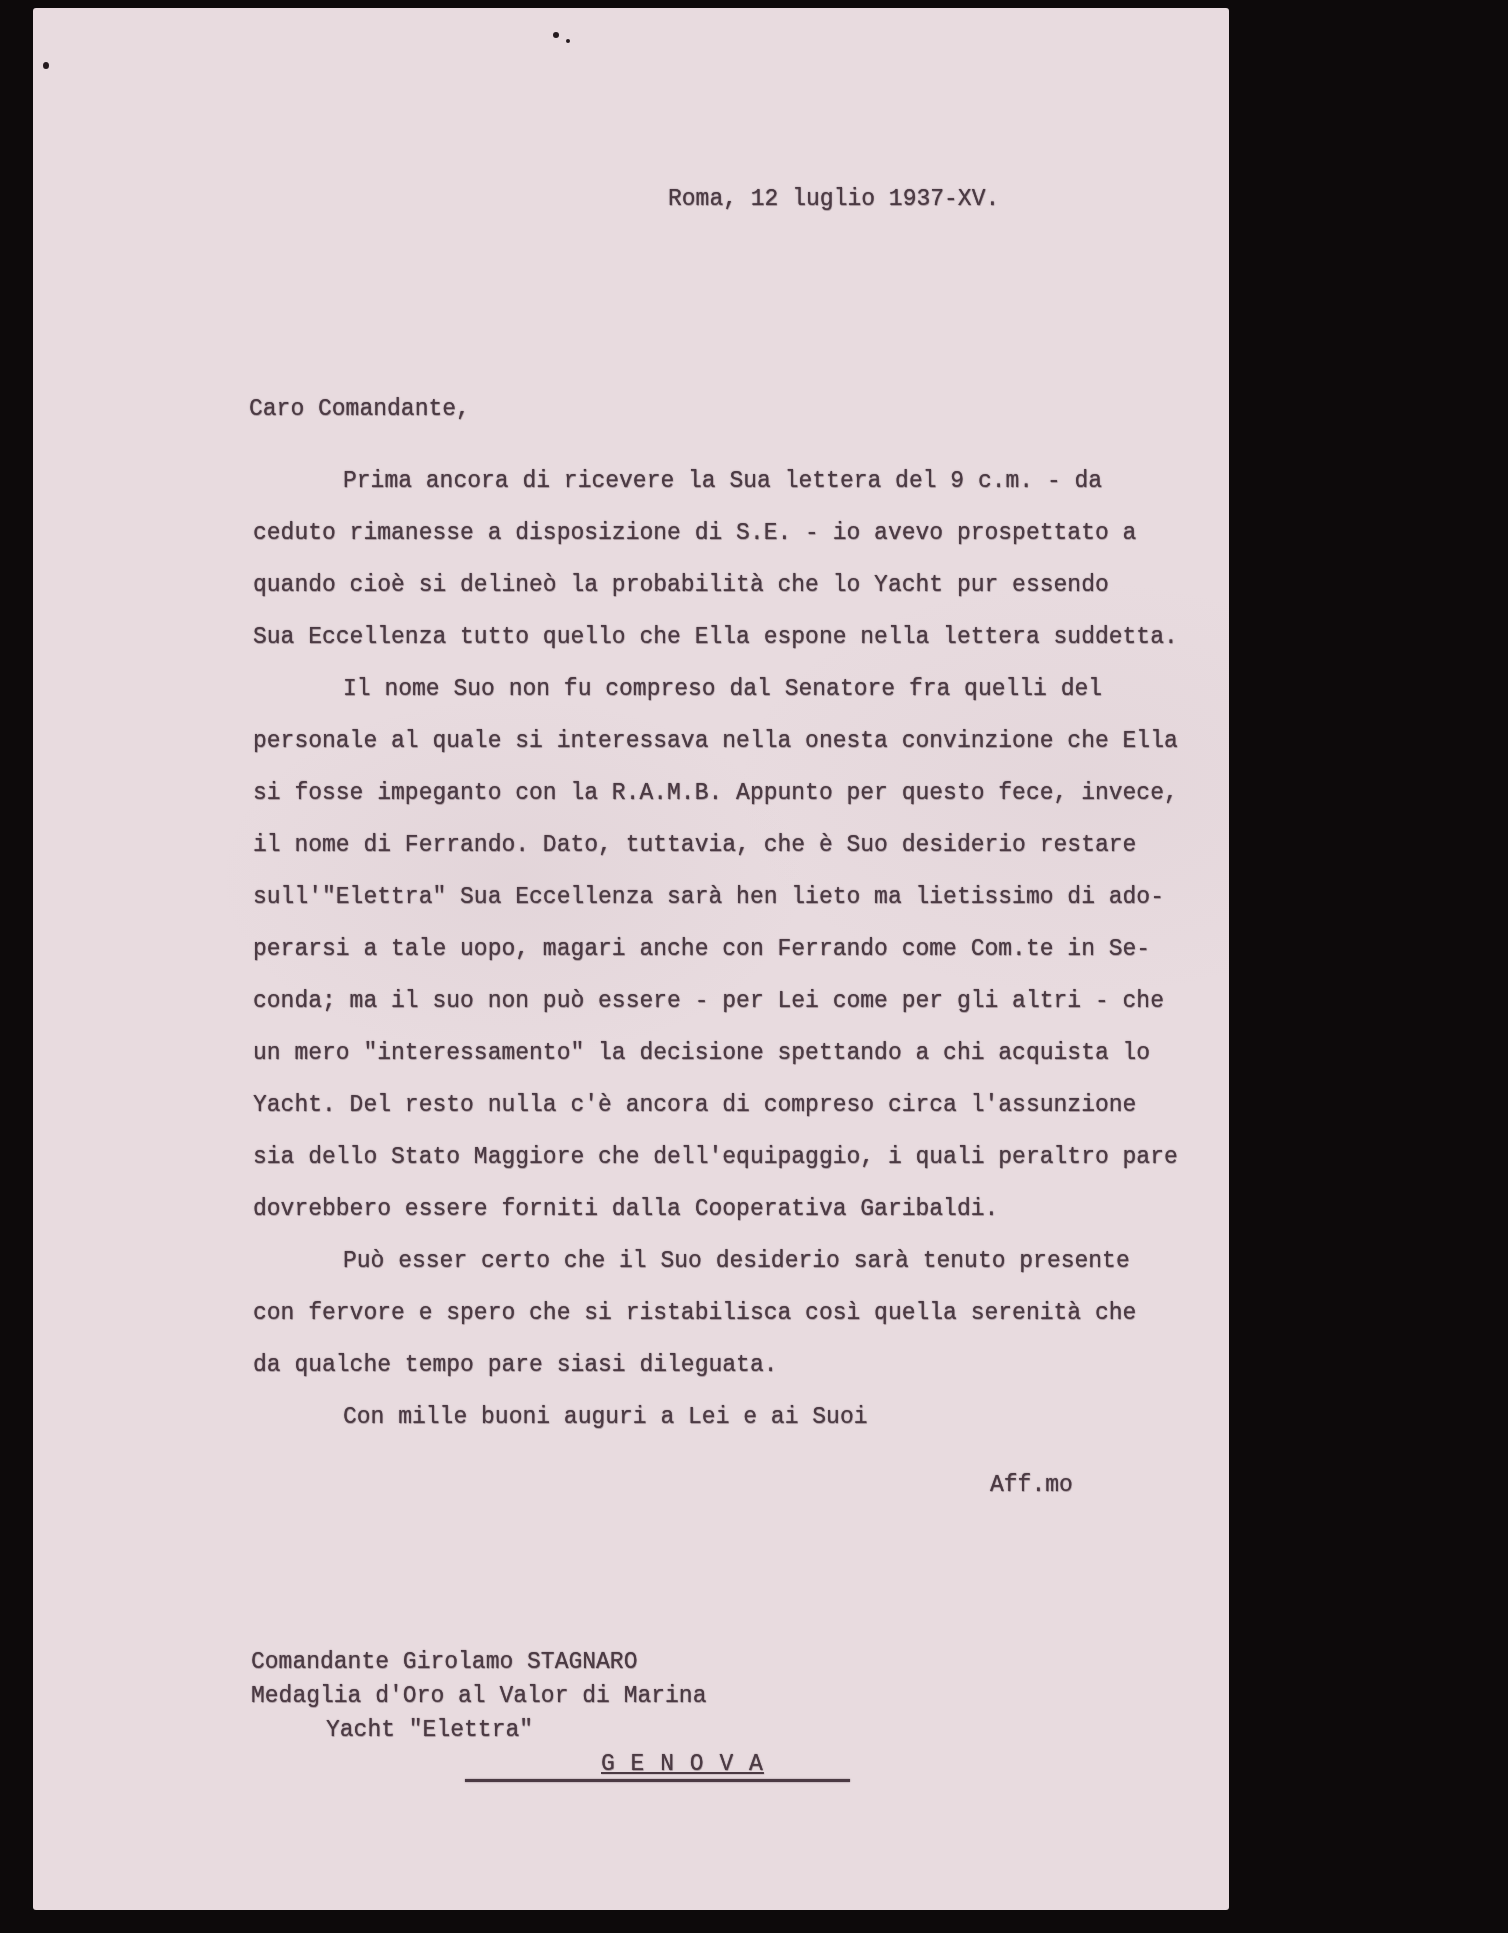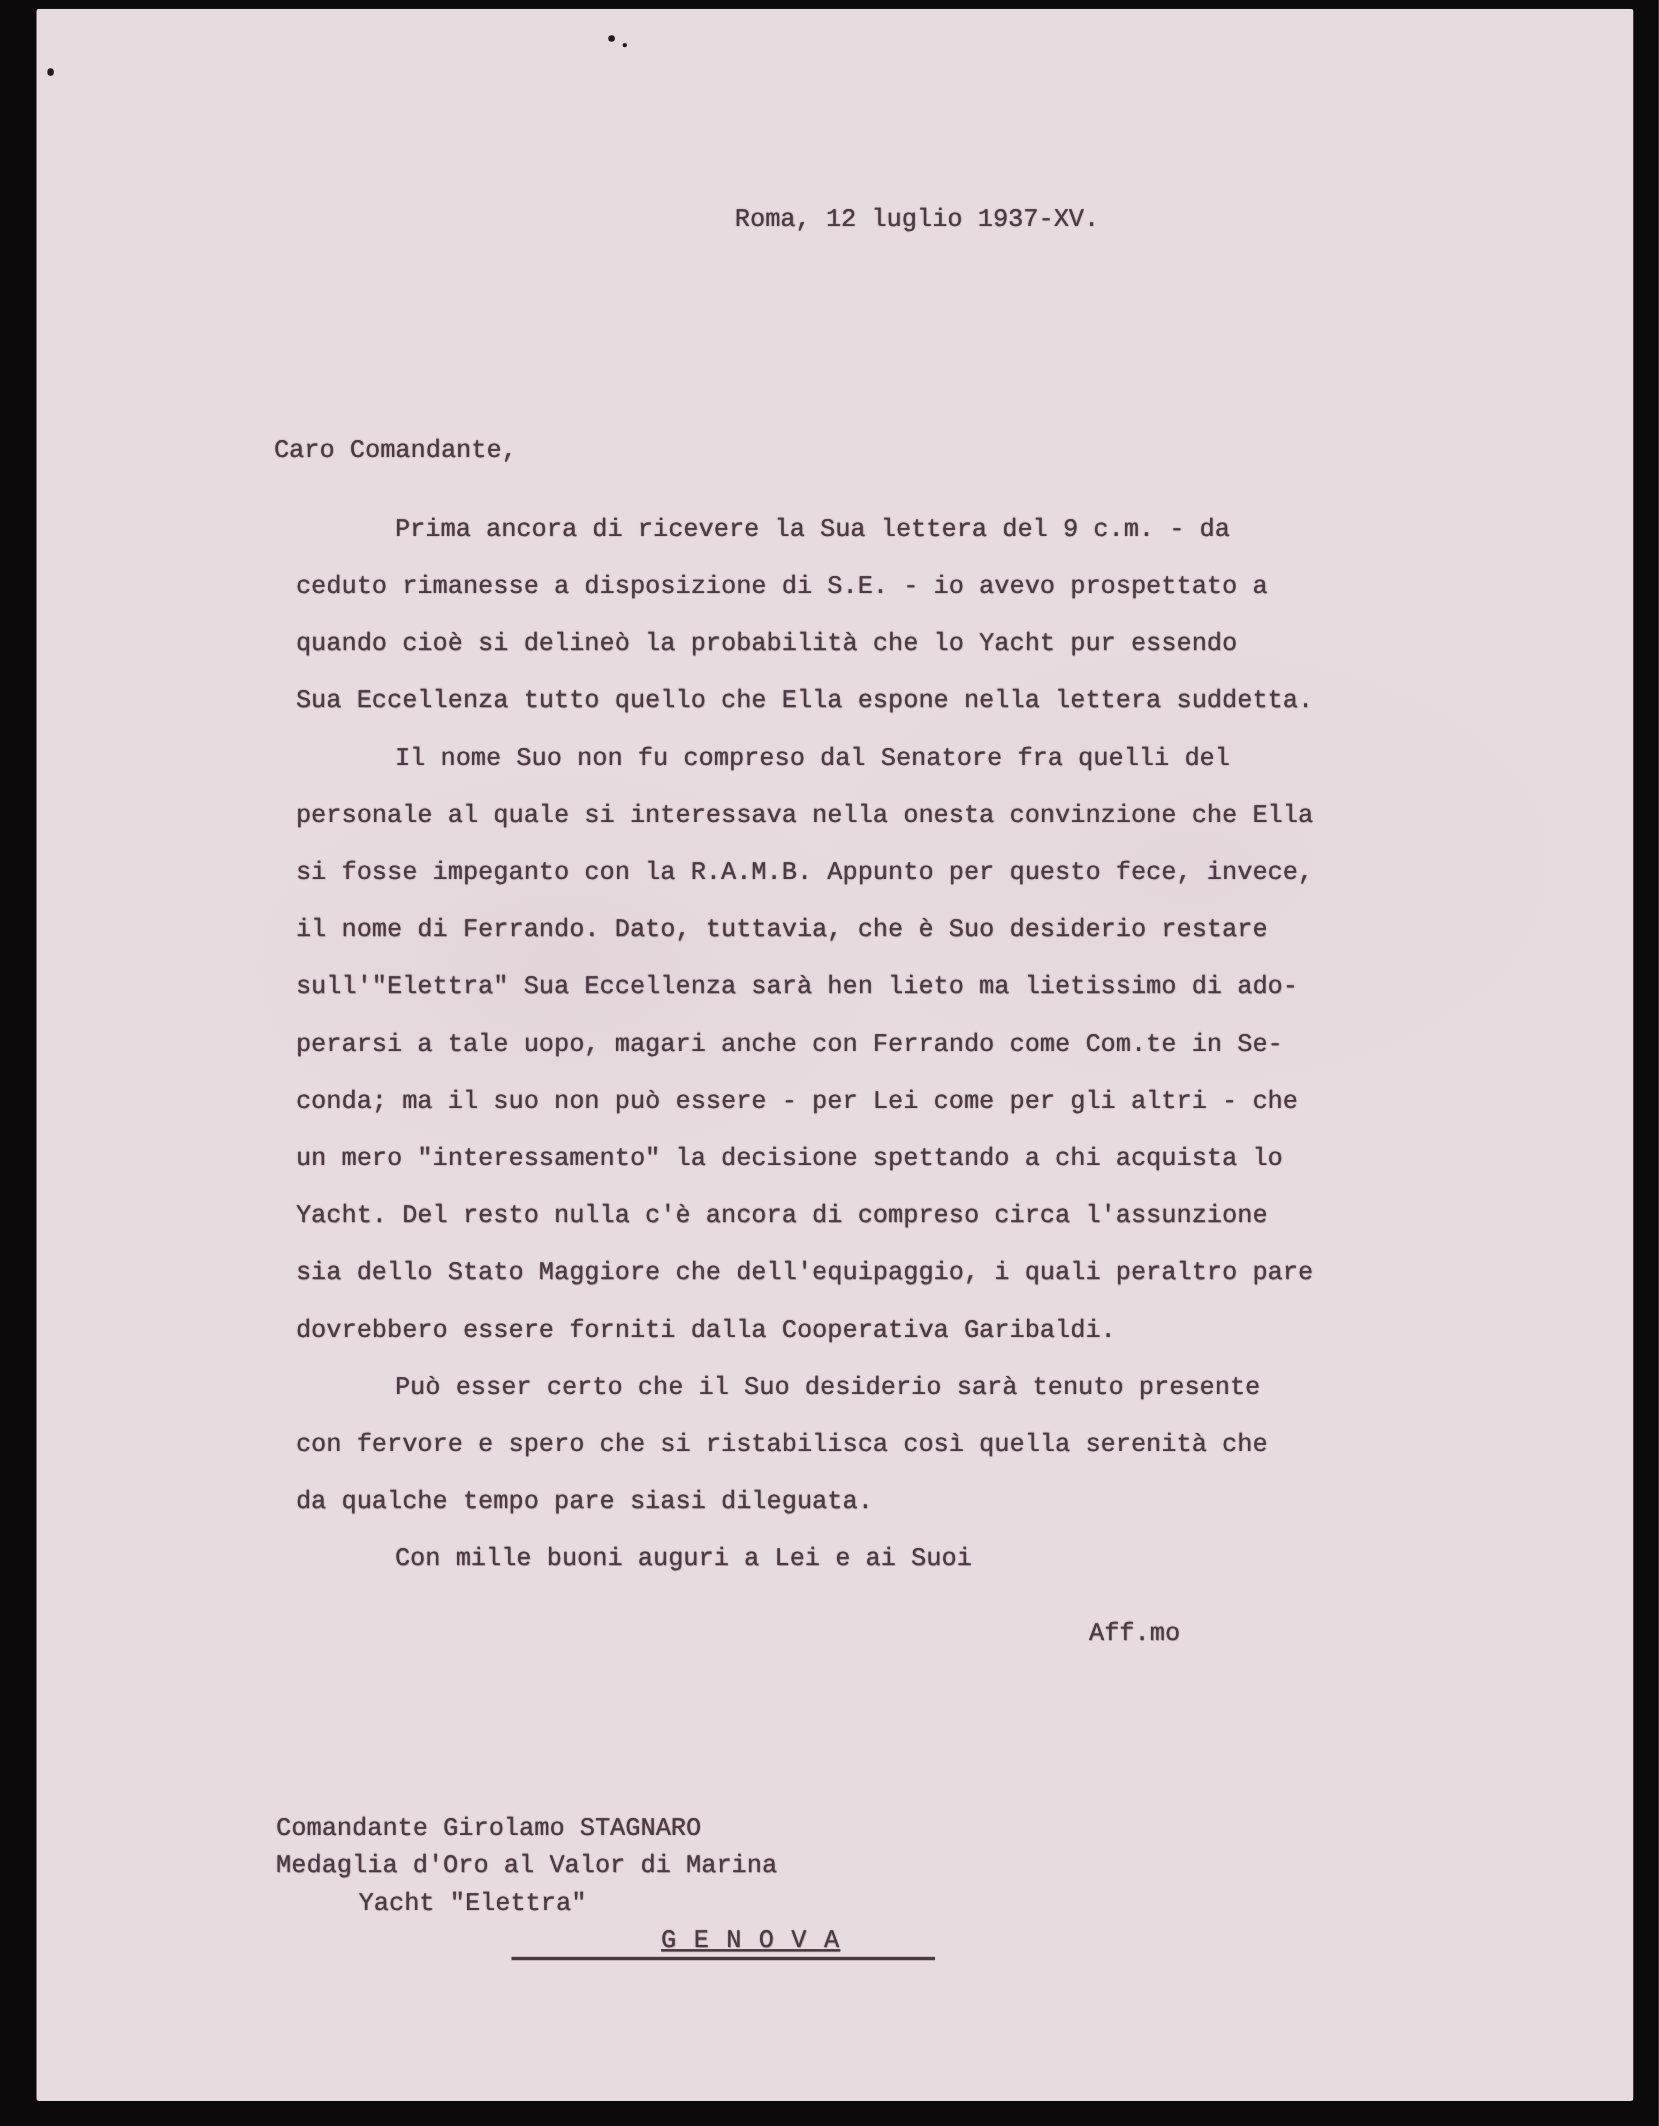--- a/index.html
+++ b/index.html
@@ -11,34 +11,34 @@
   body{
     width:1508px;height:1933px;
     background:var(--border);
     position:relative;
     overflow:hidden;
     font-family:"Liberation Mono","DejaVu Sans Mono",monospace;
   }
   .paper{
     position:absolute;
     left:33px;top:8px;
-    width:1452px;height:1902px;
+    width:1196px;height:1902px;
     background:
       radial-gradient(ellipse 420px 260px at 480px 870px, rgba(180,160,168,0.10), rgba(180,160,168,0) 70%),
       radial-gradient(ellipse 500px 300px at 1050px 780px, rgba(180,160,168,0.08), rgba(180,160,168,0) 70%),
       var(--paper);
     border-radius:3px;
     color:var(--ink);
     font-size:23px;
     text-shadow:0 0 1.2px rgba(75,58,67,0.85), 0.5px 0.5px 0 rgba(75,58,67,0.3);
   }
   .abs{position:absolute;white-space:nowrap;}
   .dateline{left:635px;top:178px;}
   .salutation{left:216px;top:388px;}
-  .body-block{left:220px;top:447px;margin-left:16px;}
+  .body-block{left:220px;top:447px;}
   .line{height:52px;line-height:52px;white-space:nowrap;}
   .line.first{padding-left:90px;}
   .signoff{left:957px;top:1464px;}
   .recipient{left:177px;top:1637px;margin-left:41px;}
   .recipient .rline{height:34px;line-height:34px;white-space:nowrap;}
   .rline.yacht{padding-left:75px;}
   .rline.city{padding-left:350px;letter-spacing:1px;text-decoration:underline;}
   .genova-underline{
     left:432px;top:1771px;
     width:385px;height:3px;

